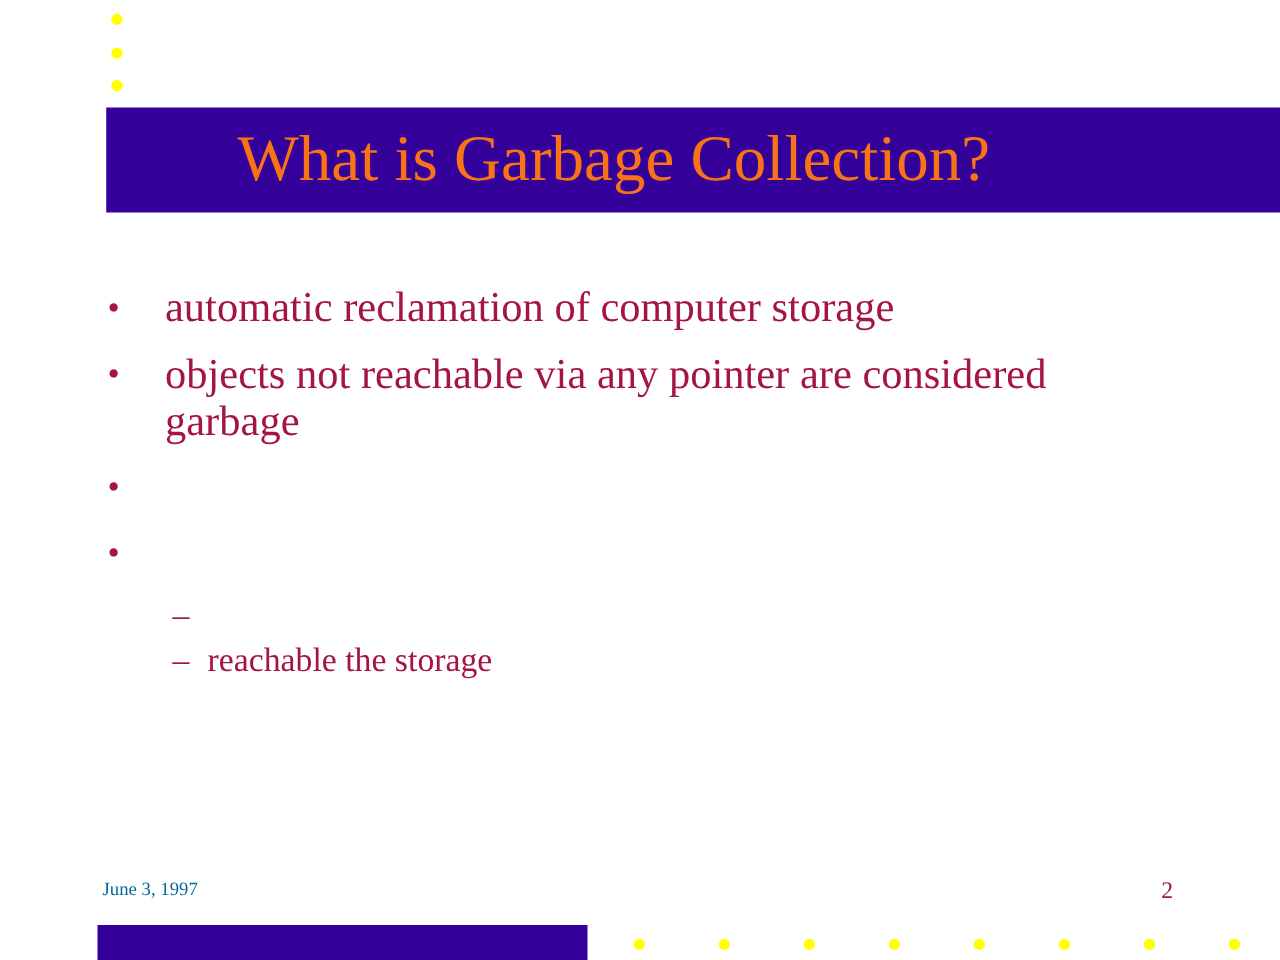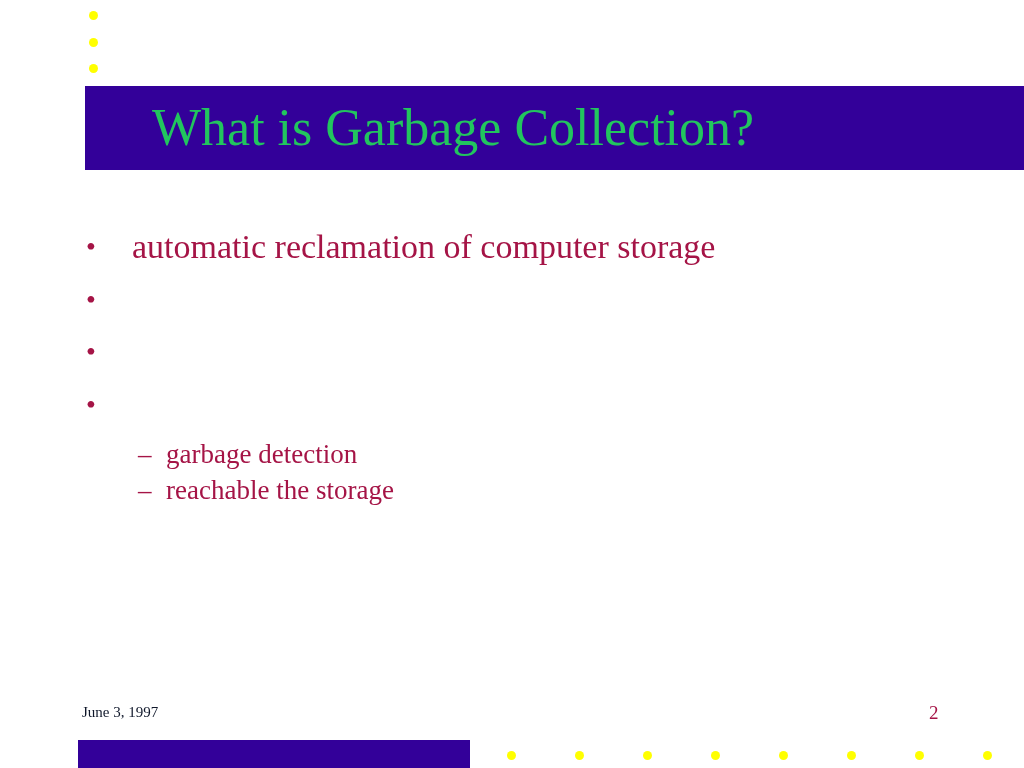--- a/index.html
+++ b/index.html
@@ -130,56 +130,56 @@
 </head>
 <body>
 
 <div id="slide" style="background: rgb(255, 255, 255);">
 
   <div id="deco-dot-1" class="deco-dot" style="background: rgb(255, 255, 0);"></div>
   <div id="deco-dot-2" class="deco-dot" style="background: rgb(255, 255, 0);"></div>
   <div id="deco-dot-3" class="deco-dot" style="background: rgb(255, 255, 0);"></div>
 
   <div id="title-band" style="background: rgb(51, 0, 153);">
-    <div id="title-text" style="color: #22c55e;">What is Garbage Collection?</div>
+    <div id="title-text" style="color: #f97316; margin-left: 38px;">What is Garbage Collection?</div>
   </div>
 
   <div id="body">
 
     <div class="bullet-row level1" style="color: rgb(165, 20, 70);">
       <span class="marker">•</span>
       <span class="label">automatic reclamation of computer storage</span>
     </div>
 
     <div class="bullet-row level1" style="color: rgb(165, 20, 70);">
       <span class="marker">•</span>
+      <span class="label">objects not reachable via any pointer are considered garbage</span>
     </div>
 
     <div class="bullet-row level1" style="color: rgb(165, 20, 70);">
       <span class="marker">•</span>
     </div>
 
     <div class="bullet-row level1" style="color: rgb(165, 20, 70);">
       <span class="marker">•</span>
     </div>
 
     <div id="sub-list">
       <div class="bullet-row level2" style="color: rgb(165, 20, 70);">
         <span class="marker">–</span>
-        <span class="label">garbage detection</span>
       </div>
       <div class="bullet-row level2" style="color: rgb(165, 20, 70);">
         <span class="marker">–</span>
         <span class="label">reachable the storage</span>
       </div>
     </div>
 
   </div>
 
-  <div id="footer-date" style="color: #0f172a;">June 3, 1997</div>
+  <div id="footer-date" style="color: #0369a1;">June 3, 1997</div>
   <div id="footer-page" style="color: rgb(165, 20, 70);">2</div>
 
   <div id="bottom-bar" style="background: rgb(51, 0, 153);"></div>
   <div id="bottom-dots">
       <div class="bottom-dot" style="left: 507px; background: rgb(255, 255, 0);"></div>
       <div class="bottom-dot" style="left: 575px; background: rgb(255, 255, 0);"></div>
       <div class="bottom-dot" style="left: 643px; background: rgb(255, 255, 0);"></div>
       <div class="bottom-dot" style="left: 711px; background: rgb(255, 255, 0);"></div>
       <div class="bottom-dot" style="left: 779px; background: rgb(255, 255, 0);"></div>
       <div class="bottom-dot" style="left: 847px; background: rgb(255, 255, 0);"></div>

